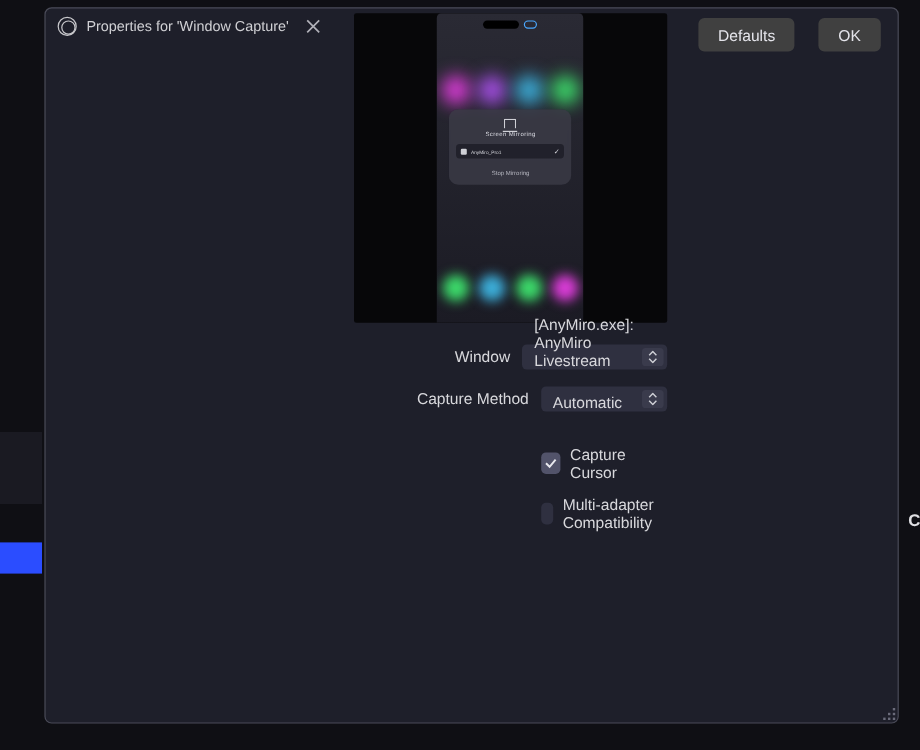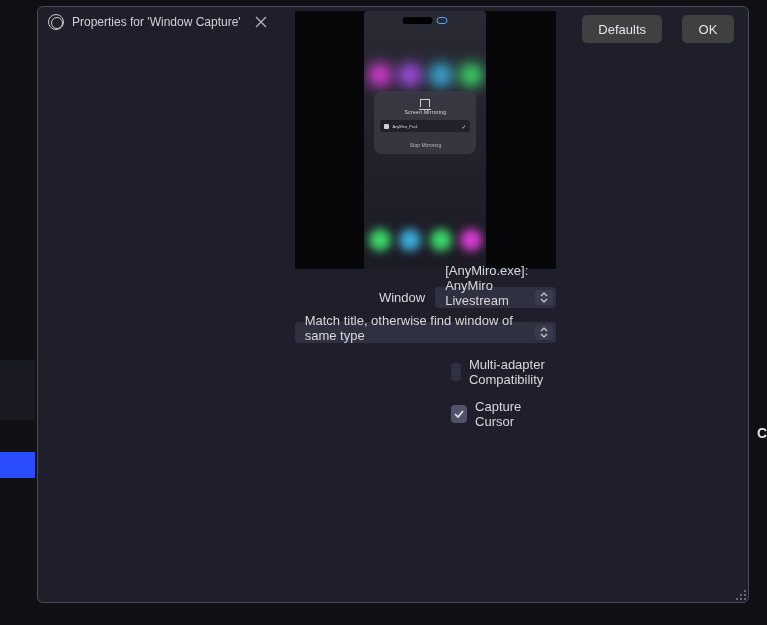--- a/index.html
+++ b/index.html
@@ -209,47 +209,50 @@
             <svg viewBox="0 0 8 5">
                 <path d="M1 4 L4 1 L7 4" stroke="#cfd0d6" stroke-width="1.2" fill="none"></path>
               </svg>
             <svg viewBox="0 0 8 5">
                 <path d="M1 1 L4 4 L7 1" stroke="#cfd0d6" stroke-width="1.2" fill="none"></path>
               </svg>
           </div>
         </div>
       </div>
 
-
       <div class="form-row">
+        <div class="form-label">Capture Method</div>
         <div class="select">
-          <span>Match title, otherwise find window of same type</span>
+          <span>Automatic</span>
           <div class="spinner">
             <svg viewBox="0 0 8 5">
                 <path d="M1 4 L4 1 L7 4" stroke="#cfd0d6" stroke-width="1.2" fill="none"></path>
               </svg>
             <svg viewBox="0 0 8 5">
                 <path d="M1 1 L4 4 L7 1" stroke="#cfd0d6" stroke-width="1.2" fill="none"></path>
               </svg>
           </div>
         </div>
       </div>
 
-      <div class="check-row">
-        <div class="checkbox"></div>
-        <span>Multi-adapter Compatibility</span>
+      <div class="form-row">
       </div>
 
       <div class="check-row">
         <div class="checkbox checked">
           <svg viewBox="0 0 12 12">
               <path d="M2 6 L5 9 L10 3" stroke="#e8e8ee" stroke-width="1.6" fill="none"></path>
             </svg>
         </div>
         <span>Capture Cursor</span>
+      </div>
+
+      <div class="check-row">
+        <div class="checkbox"></div>
+        <span>Multi-adapter Compatibility</span>
       </div>
     </div>
   </div>
 
   <div class="footer">
     <div class="btn">Defaults</div>
     <div class="footer-spacer"></div>
     <div class="btn">OK</div>
   </div>
 

